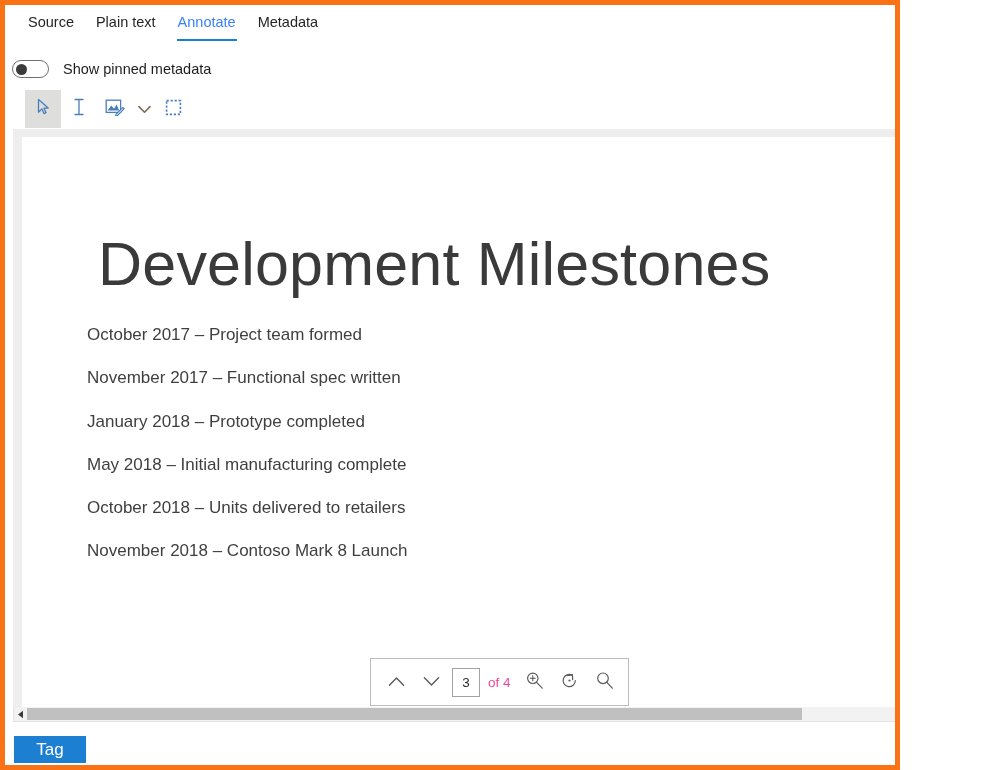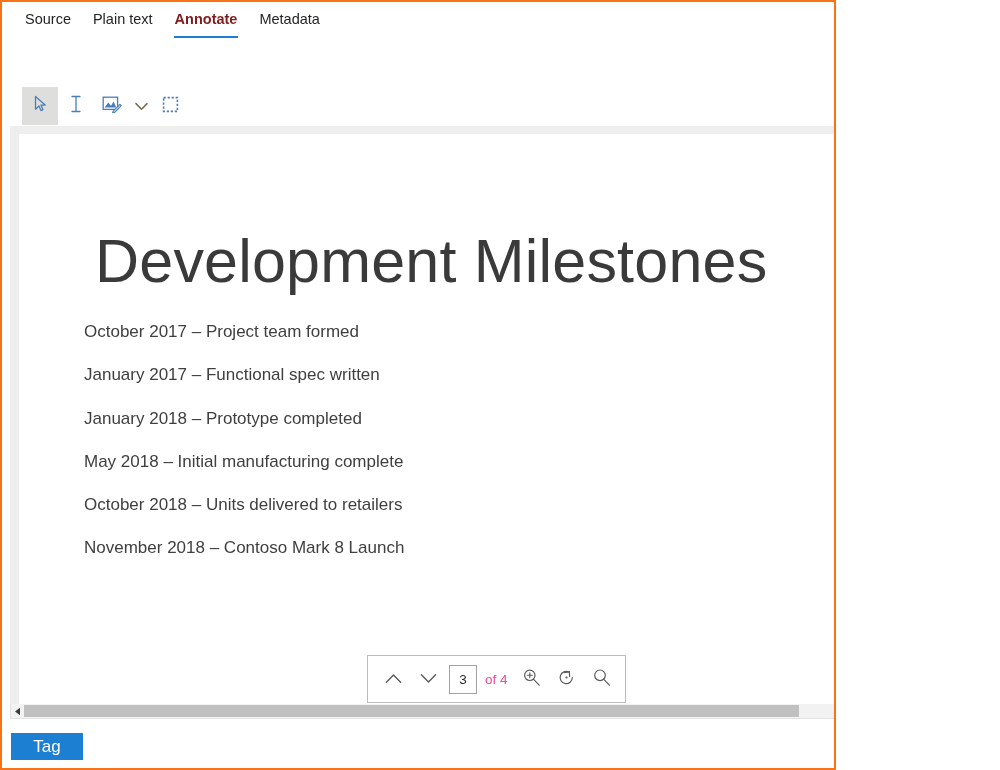--- a/index.html
+++ b/index.html
@@ -6,24 +6,24 @@
     margin: 0;
     padding: 0;
     background: #ffffff;
   }
   body {
     font-family: "Liberation Sans", sans-serif;
     -webkit-font-smoothing: antialiased;
   }
   #app {
     position: relative;
-    width: 836px;
+    width: 900px;
     height: 770px;
     box-sizing: border-box;
-    border: 2px solid #f97316;
+    border: 5px solid #f97316;
     background: #ffffff;
     overflow: hidden;
   }
 
   
   .tabstrip {
     position: absolute;
     left: 0; top: 0;
     width: 998px;
     height: 40px;
@@ -35,22 +35,22 @@
   .tab {
     position: relative;
     padding: 7px 11px 0 11px;
     font-size: 14.5px;
     color: #252525;
     line-height: 20px;
     cursor: pointer;
     white-space: nowrap;
   }
   .tab.active {
-    font-weight: bold;
-    color: #7f1d1d;
+    font-weight: normal;
+    color: #3b82f6;
   }
   .tab.active .tab-underline {
     position: absolute;
     left: 10px;
     right: 10px;
     bottom: -9px;
     height: 2.5px;
     background: #1b7fd4;
   }
 
@@ -297,20 +297,26 @@
     </div>
     <div class="tab active">
       <span>Annotate</span>
       <span class="tab-underline"></span>
     </div>
     <div class="tab">
       <span>Metadata</span>
     </div>
   </div>
 
+  <div class="toggle-row">
+    <div class="toggle">
+      <span class="knob"></span>
+    </div>
+    <span class="toggle-label">Show pinned metadata</span>
+  </div>
 
   <div class="annot-toolbar">
 
     <div class="tool-btn selected">
       <span>
         <svg width="17" height="18" viewBox="0 0 17 18">
           <path d="M3.5 1.5 L3.5 14.2 L6.9 10.9 L9.0 15.6 L11.0 14.7 L8.9 10.1 L13.2 10.1 Z" fill="none" stroke="#4a7ebb" stroke-width="1.3" stroke-linejoin="round"></path>
         </svg>
       </span>
     </div>
@@ -349,21 +355,21 @@
       </span>
     </div>
   </div>
 
   <div class="viewer">
 
     <div class="page-surface">
       <div class="slide-title">Development Milestones</div>
       <div class="bullets">
         <div class="bullet">October 2017 – Project team formed</div>
-        <div class="bullet">January 2017 – Functional spec written</div>
+        <div class="bullet">November 2017 – Functional spec written</div>
         <div class="bullet">January 2018 – Prototype completed</div>
         <div class="bullet">May 2018 – Initial manufacturing complete</div>
         <div class="bullet">October 2018 – Units delivered to retailers</div>
         <div class="bullet">November 2018 – Contoso Mark 8 Launch</div>
       </div>
     </div>
 
     <div class="vscroll">
       <div class="arrow">
         <span>

